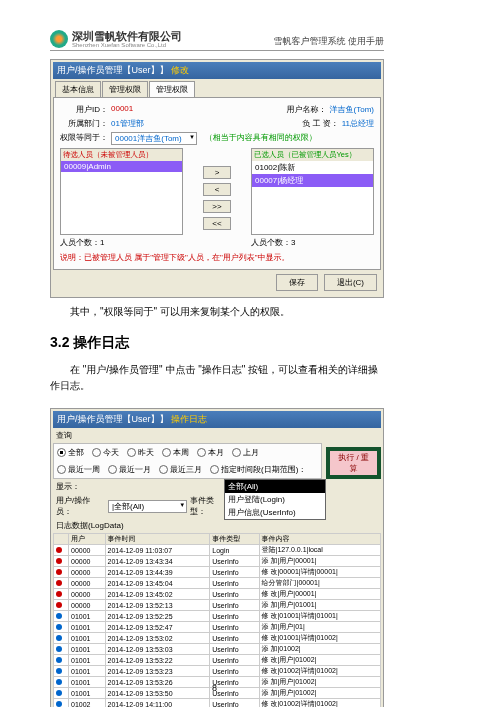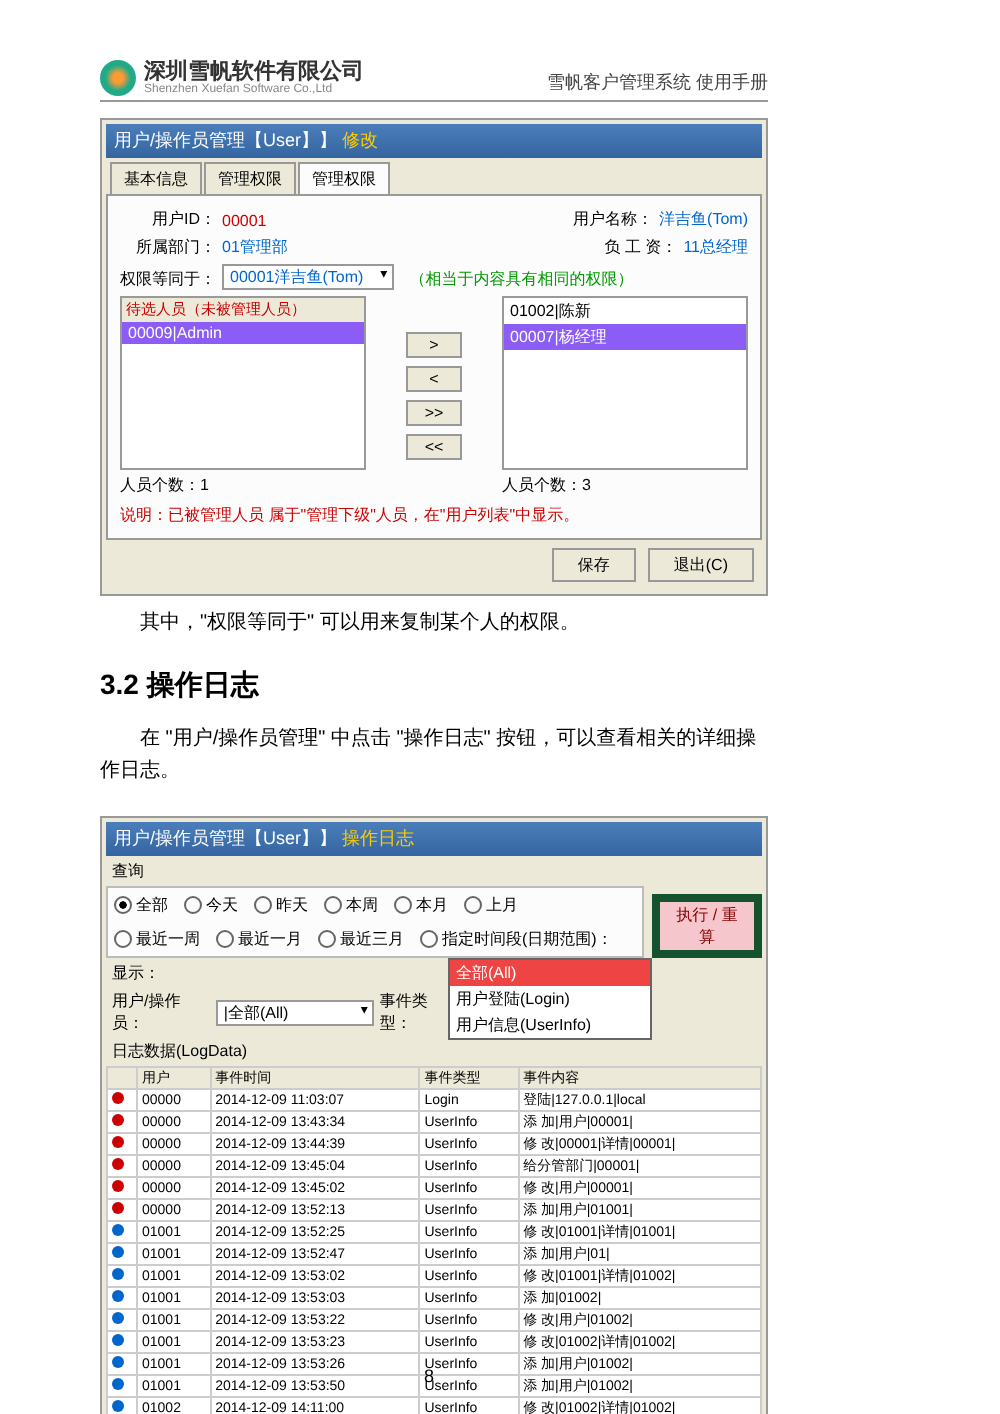--- a/index.html
+++ b/index.html
@@ -10,21 +10,21 @@
 .company-name{font-size:11px;font-weight:bold;color:#333;line-height:1}
 .company-en{font-size:6px;color:#888}
 .header-right{font-size:9px;color:#444}
 .screenshot{background:#ece9d8;border:1px solid #999;margin-bottom:6px;padding:2px}
 .win-title{background:linear-gradient(#4a7ebb,#3565a0);color:#fff;padding:2px 4px;font-size:9px}
 .win-title .red{color:#ffcc00}
 .tabs{display:flex;background:#ece9d8;padding:2px 2px 0 2px;font-size:8px}
 .tab{padding:2px 6px;border:1px solid #999;border-bottom:none;background:#ece9d8;margin-right:1px}
 .tab.active{background:#fcfcfc}
 .pane{background:#fcfcfc;border:1px solid #999;padding:6px;font-size:8px}
-.row{display:flex;margin-bottom:3px;align-items:flex-end}
+.row{display:flex;margin-bottom:3px;align-items:flex-start}
 .row label{min-width:48px;text-align:right;margin-right:3px}
 .val-red{color:#c00}
 .val-blue{color:#06c}
 .val-green{color:#090}
 .listcols{display:flex;gap:20px;margin-top:3px}
 .listbox{border:1px solid #999;background:#fff;height:85px;flex:1;font-size:8px;overflow:hidden}
 .listbox .hdr{background:#ece9d8;padding:1px 2px;font-size:7.5px;color:#c00}
 .listbox .hdr.g{color:#090}
 .listbox .item{padding:1px 3px}
 .listbox .sel{background:#8b5cf6;color:#fff}
@@ -39,21 +39,21 @@
 
 .filter{display:flex;flex-wrap:wrap;gap:3px 8px;align-items:center;font-size:8px;padding:3px;border:1px solid #bbb;background:#fcfcfc}
 .radio{display:inline-flex;align-items:center;gap:2px}
 .radio i{width:7px;height:7px;border:1px solid #666;border-radius:50%;display:inline-block}
 .radio.sel i{background:radial-gradient(#000 35%,#fff 40%)}
 .exec-btn{background:#f5c6cb;border:4px solid #14532d;padding:1px 6px;font-size:8px;color:#800}
 .combo{border:1px solid #999;background:#fff;padding:0 14px 0 3px;font-size:8px;position:relative;display:inline-block;min-width:60px}
 .combo:after{content:"▾";position:absolute;right:2px;top:0;font-size:7px}
 .dropdown{position:absolute;border:1px solid #666;background:#fff;font-size:8px;z-index:10;right:55px;top:36px;width:100px}
 .dropdown div{padding:1px 3px}
-.dropdown .dsel{background:#ef4444;color:#fff}
+.dropdown .dsel{background:#000000;color:#fff}
 table.log{width:100%;border-collapse:collapse;font-size:7px;background:#fff;margin-top:2px}
 table.log th,table.log td{border:1px solid #ccc;padding:0 2px;text-align:left;white-space:nowrap;overflow:hidden}
 table.log th{background:#ece9d8;font-weight:normal}
 .dot{width:6px;height:6px;border-radius:50%;display:inline-block}
 .dot.r{background:#c00}.dot.b{background:#06c}
 .footer-row{display:flex;justify-content:space-between;font-size:8px;padding:2px 3px}
 .red-link{color:#c00}
 .pagefoot{position:absolute;bottom:14px;left:0;right:0;text-align:center;font-size:9px}
 .listcols2{display:flex;gap:4px;position:relative}
 </style>
@@ -106,20 +106,21 @@
     <div class="count">人员个数：1</div>
    </div>
    <div class="midbtns">
     <div>&gt;</div>
     <div>&lt;</div>
     <div>&gt;&gt;</div>
     <div>&lt;&lt;</div>
    </div>
    <div style="flex:1">
     <div class="listbox">
+     <div class="hdr g">已选人员（已被管理人员Yes）</div>
      <div class="item">01002|陈新</div>
      <div class="item sel">00007|杨经理</div>
     </div>
     <div class="count">人员个数：3</div>
    </div>
   </div>
   <div class="hint">说明：已被管理人员 属于"管理下级"人员，在"用户列表"中显示。</div>
  </div>
  <div class="btnrow">
   <div class="btn">保存</div>

